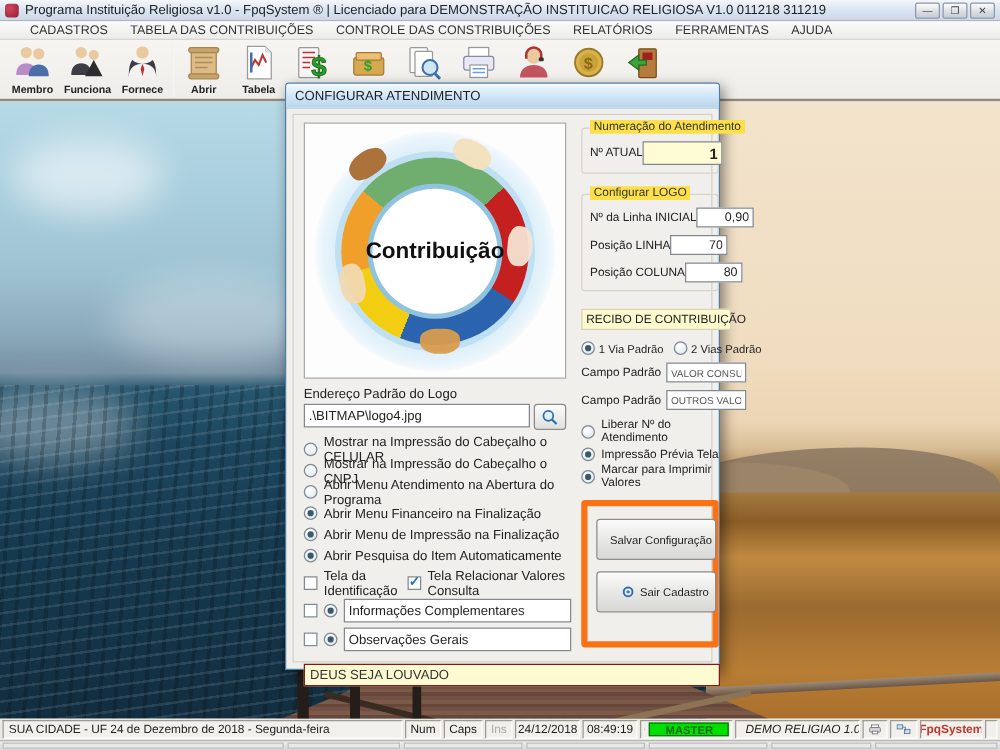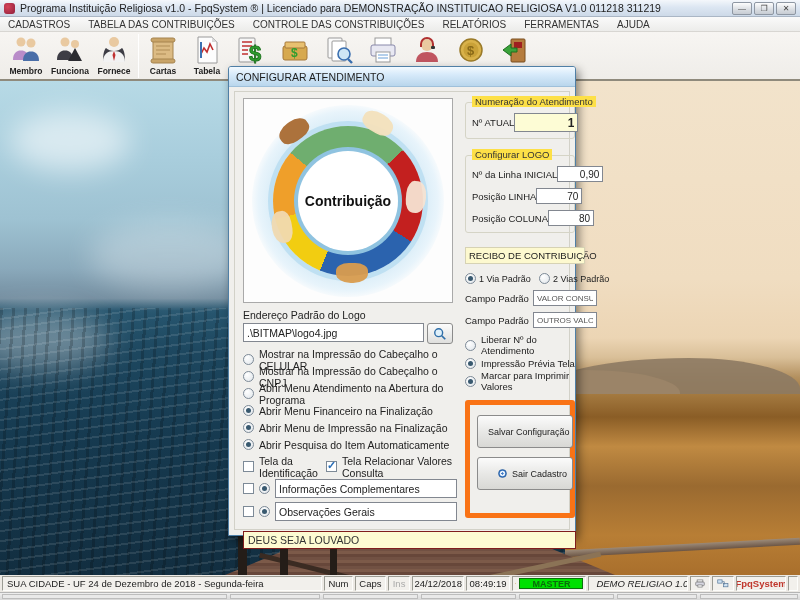--- a/index.html
+++ b/index.html
@@ -12,21 +12,21 @@
     display:flex; align-items:center; padding:0 4px; }
   .app-icon { width:11px; height:11px; border-radius:3px; background:radial-gradient(circle at 35% 35%, #d5455a, #8f1f3c); margin-right:5px; flex:none; }
   .title-text { font-size:10.5px; color:#222; white-space:nowrap; overflow:hidden; }
   .win-controls { margin-left:auto; display:flex; gap:2px; }
   .win-btn { width:20px; height:13px; font-size:8px; line-height:12px; text-align:center; color:#444;
     background:linear-gradient(180deg,#fdfdfd,#d9dde2 60%,#c7ccd3); border:1px solid #8e97a3; border-radius:2px; }
 
   
   .menubar { position:absolute; top:17px; left:0; width:800px; height:15px;
     background:linear-gradient(180deg,#fafafa,#ececea); border-bottom:1px solid #d8d6d2;
-    display:flex; align-items:center; gap:18px; padding:0 8px; }
+    display:flex; align-items:center; gap:18px; padding:0 24px; }
   .menu-item { font-size:10px; color:#333; white-space:nowrap; }
 
   
   .toolbar { position:absolute; top:32px; left:0; width:800px; height:49px;
     background:linear-gradient(180deg,#f7f5f2,#efede9); border-bottom:2px solid #8f8a7c;
     display:flex; align-items:flex-start; padding:2px 2px 0 4px; }
   .tb-btn { width:44px; height:45px; display:flex; flex-direction:column; align-items:center; justify-content:flex-start; flex:none; }
   .tb-btn .ic { width:32px; height:32px; }
   .tb-btn .lbl { font-size:8.5px; font-weight:bold; color:#222; line-height:10px; white-space:nowrap; }
   .tb-sep { width:1px; height:44px; background:#d3d0c9; border-right:1px solid #fff; margin:0 2px; flex:none; }
@@ -64,21 +64,21 @@
   .col-right { position:absolute; left:230px; top:0; width:110px; }
 
   .logo-frame { margin-top:6px; width:210px; height:205px; background:#fdfdfd; border:1px solid #a9a9a9; position:relative; overflow:hidden; }
   .logo-glow { position:absolute; left:50%; top:50%; width:192px; height:192px; transform:translate(-50%,-50%);
     border-radius:50%; background:radial-gradient(circle,#d4eaf6 52%,#e8f4fb 66%, rgba(255,255,255,0) 73%); }
   .logo-ring { position:absolute; left:50%; top:50%; width:150px; height:150px; transform:translate(-50%,-50%);
     border-radius:50%; box-shadow:0 0 0 5px #bfe0f2;
     background:conic-gradient(from 310deg,#6fae6f 0 27%,#c3201f 27% 48%,#2b63ae 48% 70%,#f2cd11 70% 85%,#ef9f2a 85% 100%); }
   .logo-center { position:absolute; left:50%; top:50%; width:100px; height:100px; transform:translate(-50%,-50%);
     border-radius:50%; background:#fff; box-shadow:0 0 0 4px #8fc3e0; display:flex; align-items:center; justify-content:center; }
-  .logo-caption { font-size:14px; font-weight:bold; color:#111; }
+  .logo-caption { font-size:18px; font-weight:bold; color:#111; }
   .hand { position:absolute; width:32px; height:20px; border-radius:46% 46% 40% 40%; opacity:.95; }
 
   .field-label { font-size:10.5px; color:#222; margin-top:6px; }
   .path-row { display:flex; gap:3px; margin-top:2px; }
   .txt { border:1px solid #828790; background:#fff; height:19px; font-size:10.5px; padding:0 3px; font-family:"Liberation Sans",sans-serif; color:#222; }
   .txt.yellow { background:#fdfcd5; }
   .mag-btn { width:26px; height:21px; background:linear-gradient(180deg,#fcfcfc,#dfdfdd); border:1px solid #8b8b8b; border-radius:3px;
     display:flex; align-items:center; justify-content:center; }
 
   .opt-row { display:flex; align-items:center; gap:5px; height:17px; font-size:10.5px; color:#222; }
@@ -185,21 +185,21 @@
       <span class="lbl">Fornece</span>
     </div>
     <div class="tb-sep"></div>
     <div class="tb-btn">
       <svg class="ic" viewBox="0 0 32 32">
         <rect x="6" y="6" width="20" height="21" rx="2" fill="#dcbb84" stroke="#a6844f"></rect>
         <rect x="4" y="4" width="24" height="4" rx="2" fill="#c9a468" stroke="#a6844f"></rect>
         <rect x="4" y="25" width="24" height="4" rx="2" fill="#c9a468" stroke="#a6844f"></rect>
         <path d="M9 12h14M9 16h14M9 20h10" stroke="#b08d56" stroke-width="1.2"></path>
       </svg>
-      <span class="lbl">Cartas</span>
+      <span class="lbl">Abrir</span>
     </div>
     <div class="tb-btn">
       <svg class="ic" viewBox="0 0 32 32">
         <path d="M7 3h14l5 5v21H7z" fill="#fdfdfd" stroke="#9a9a9a"></path>
         <path d="M21 3l5 5h-5z" fill="#d9d9d9"></path>
         <path d="M10 20l3-6 3 4 3-8 3 6" stroke="#c03030" stroke-width="1.6" fill="none"></path>
         <rect x="9" y="8" width="2" height="16" fill="#3a6fb0"></rect>
       </svg>
       <span class="lbl">Tabela</span>
     </div>

